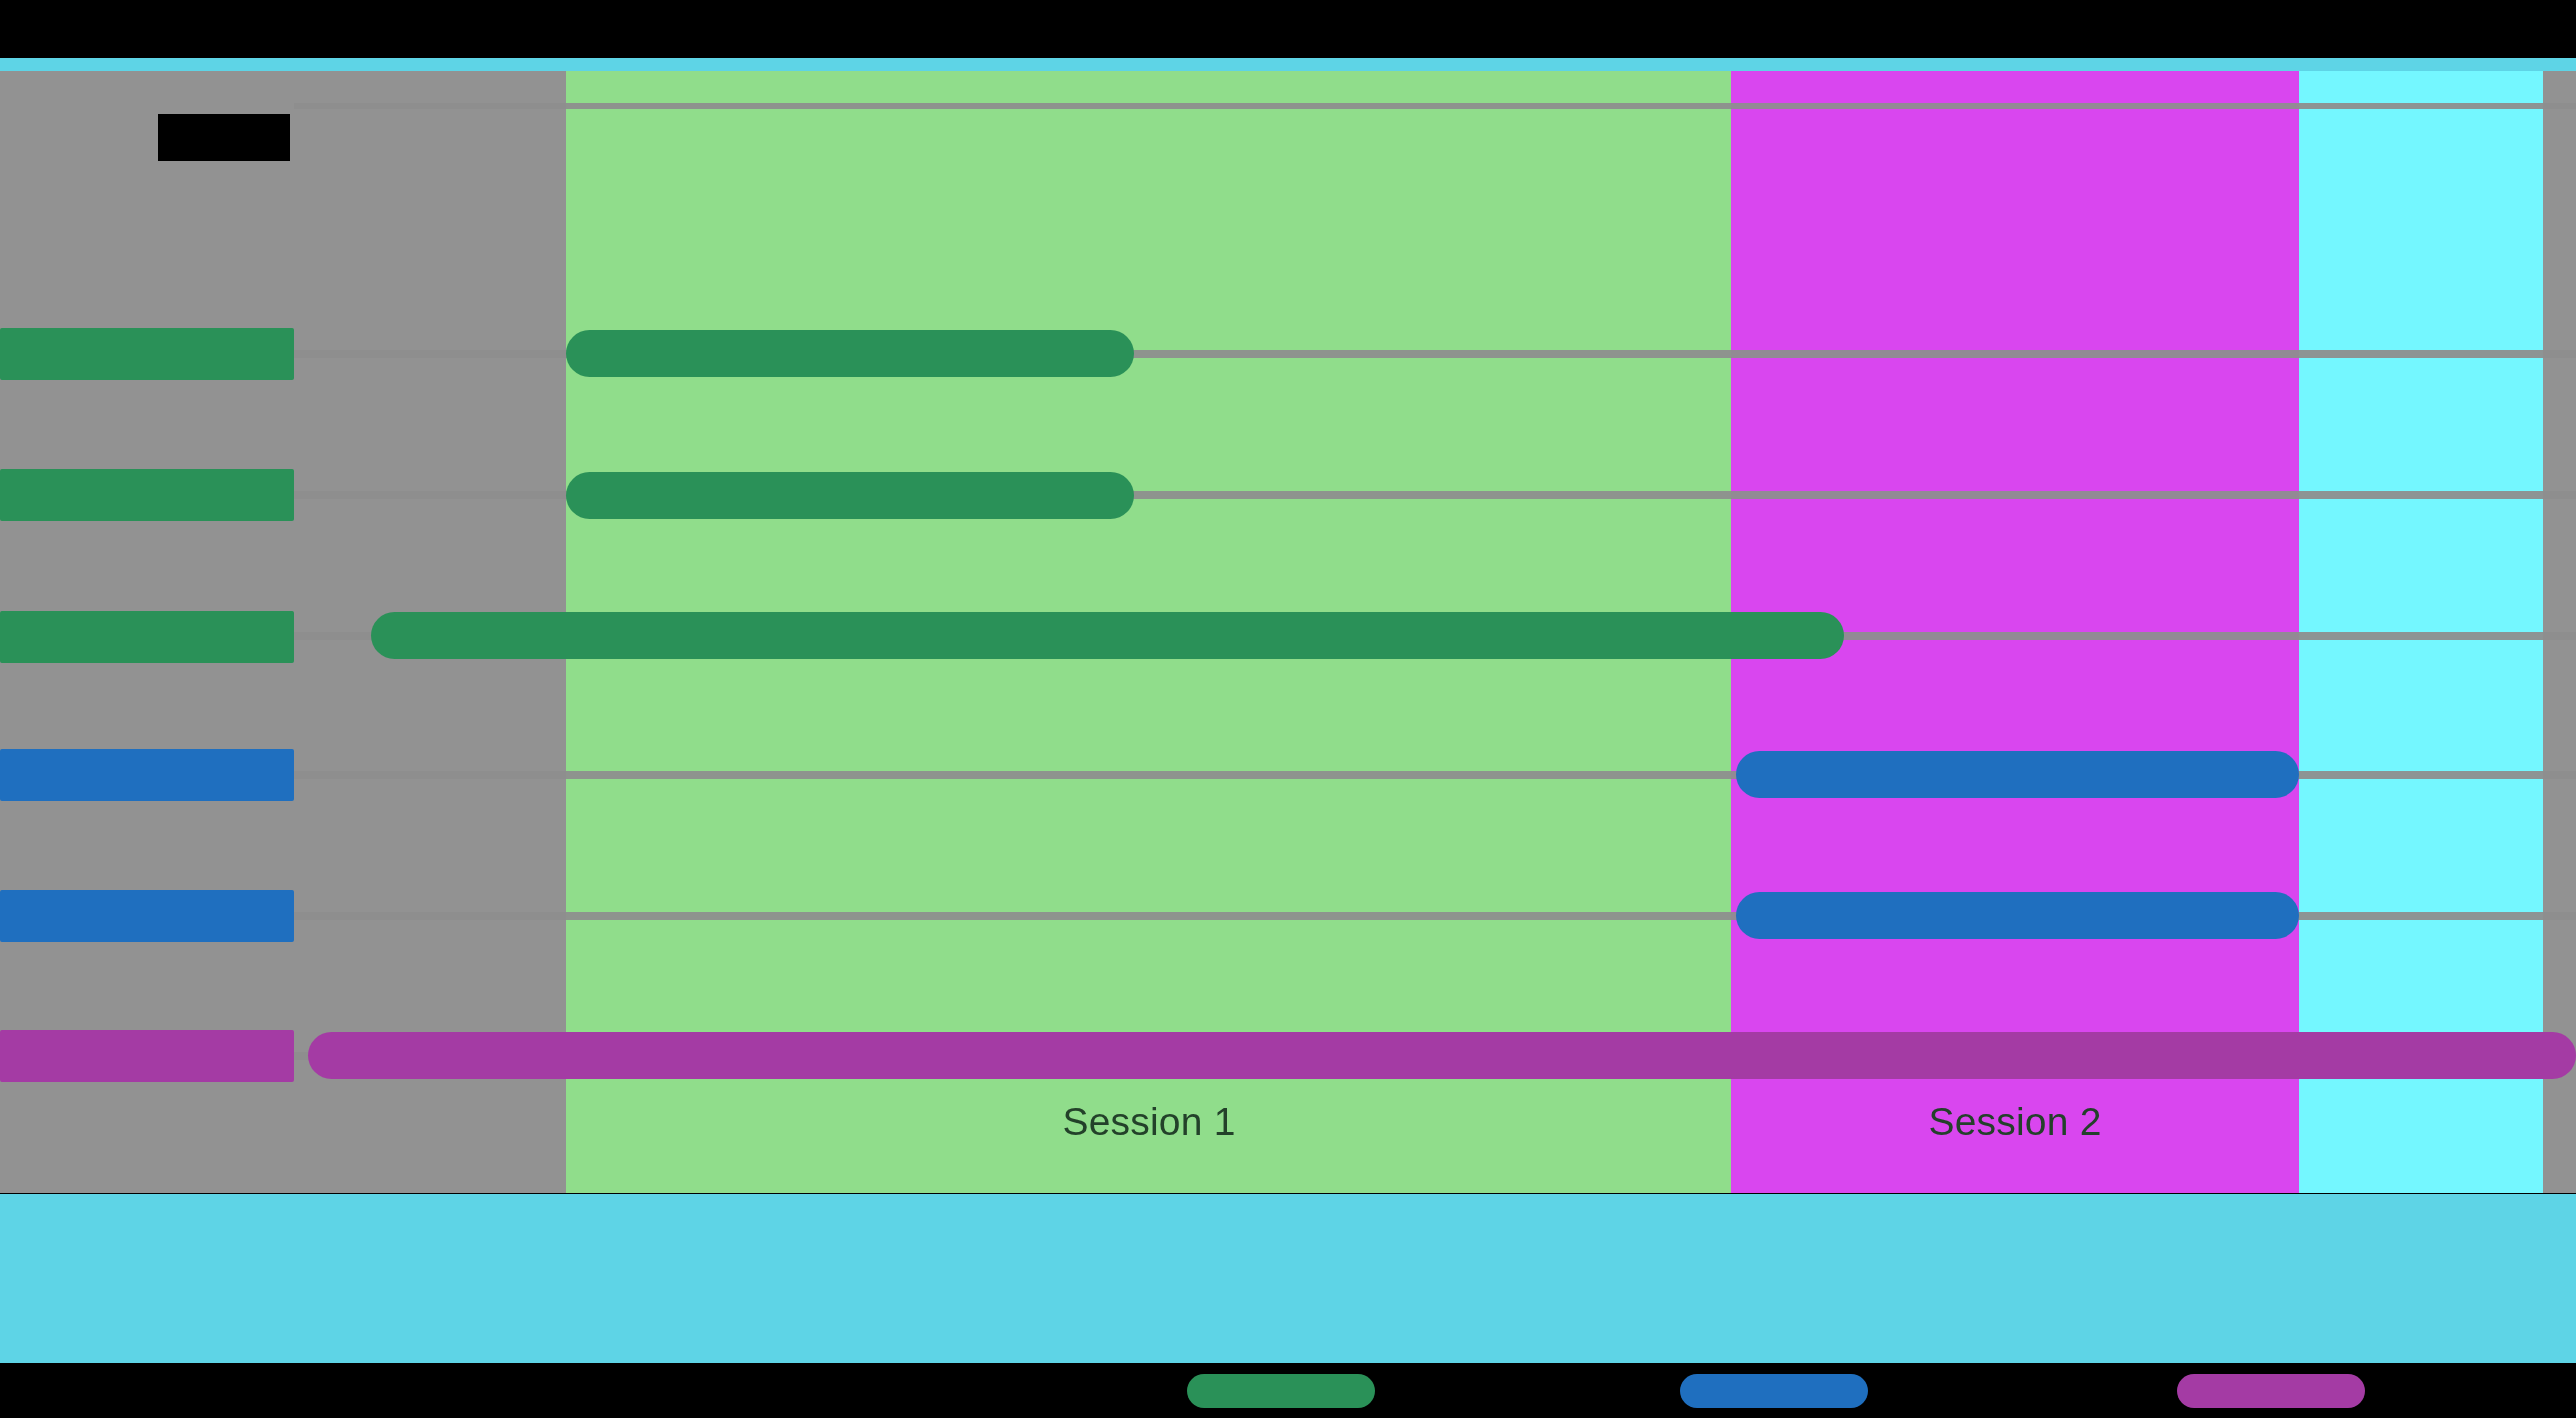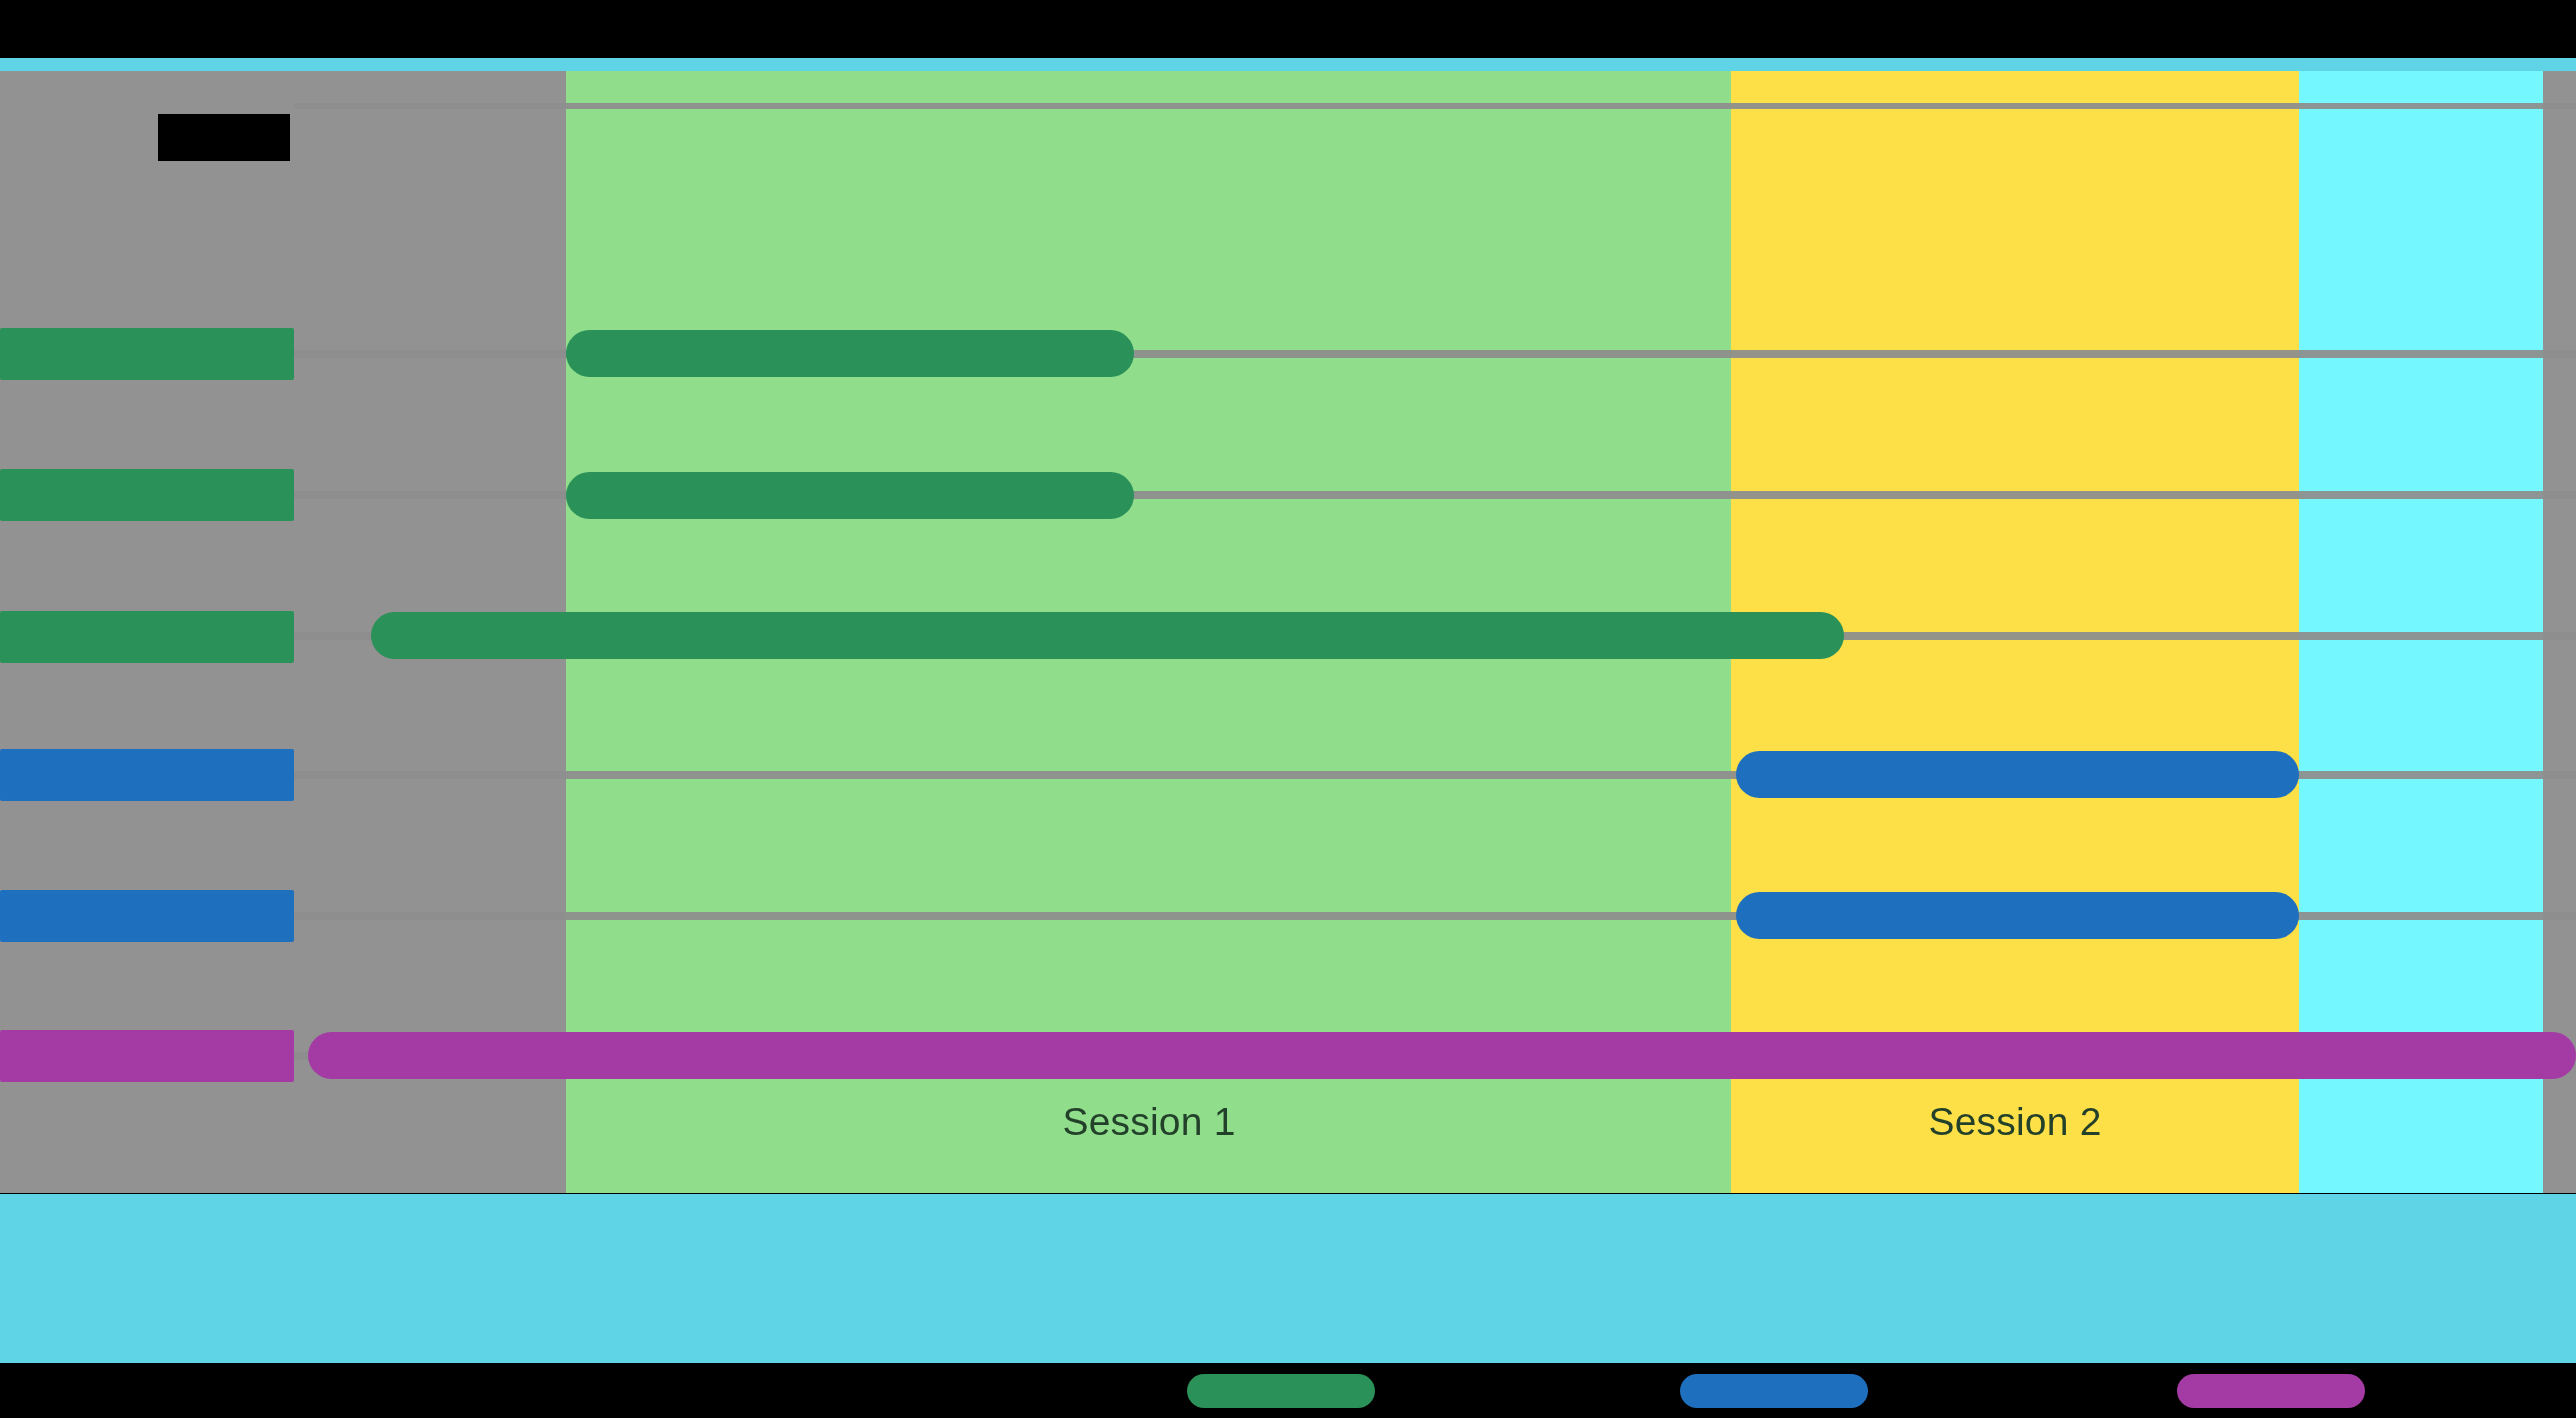--- a/index.html
+++ b/index.html
@@ -155,21 +155,21 @@
 <div id="app">
 
   <div class="header-bar"></div>
   <div class="header-accent"></div>
 
   <div class="canvas">
     <div id="bands-layer">
         <div class="band" style="left: 566px; width: 1166px; background: rgb(144, 221, 139);">
           <div class="band-label">Session 1</div>
         </div>
-        <div class="band" style="left: 1731px; width: 568px; background: #fde047;">
+        <div class="band" style="left: 1731px; width: 568px; background: #d946ef;">
           <div class="band-label">Session 2</div>
         </div>
         <div class="band" style="left: 2299px; width: 244px; background: rgb(116, 247, 255);">
           <div class="band-label"></div>
         </div>
       </div>
     <div id="grid-layer">
         <div class="gridline" style="top: 279px;"></div>
         <div class="gridline" style="top: 420px;"></div>
         <div class="gridline" style="top: 561px;"></div>

